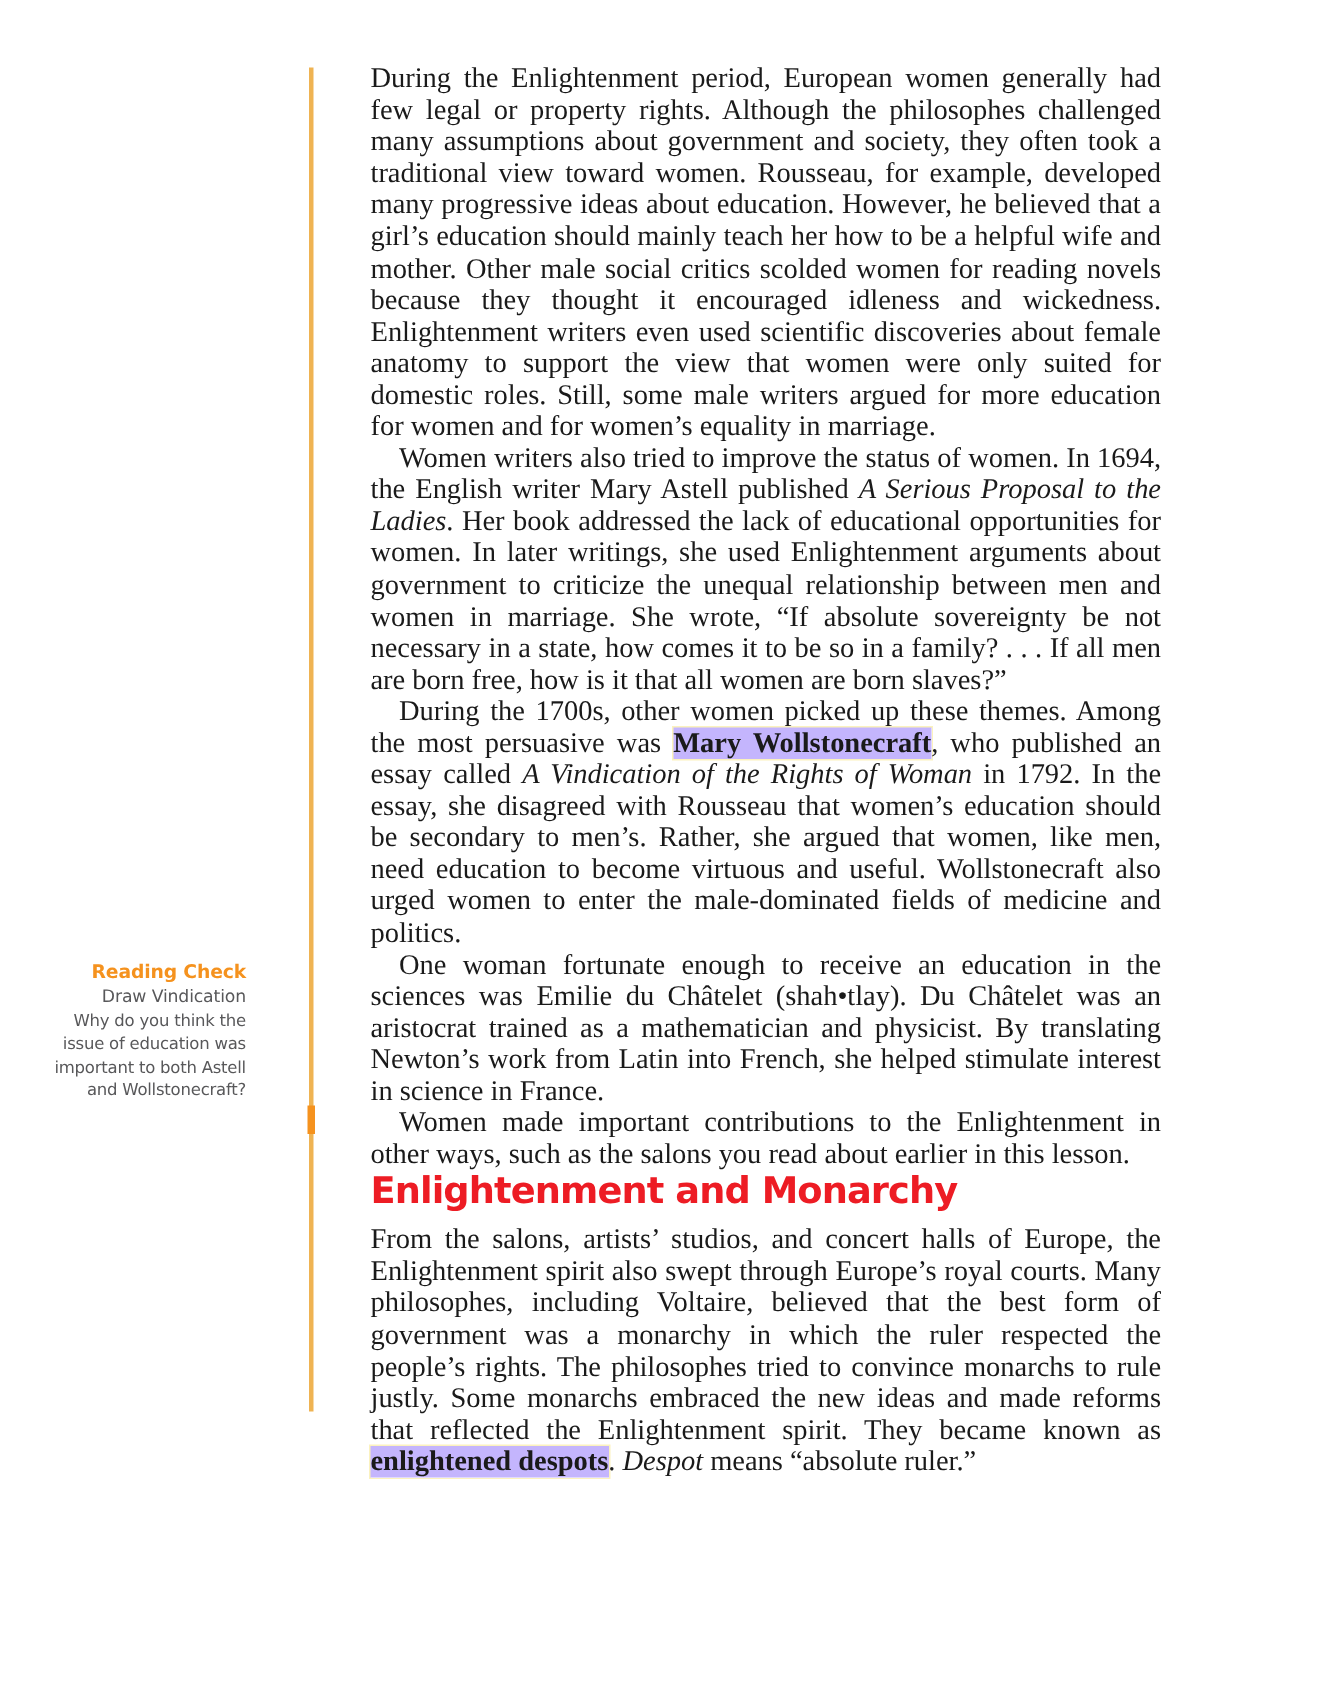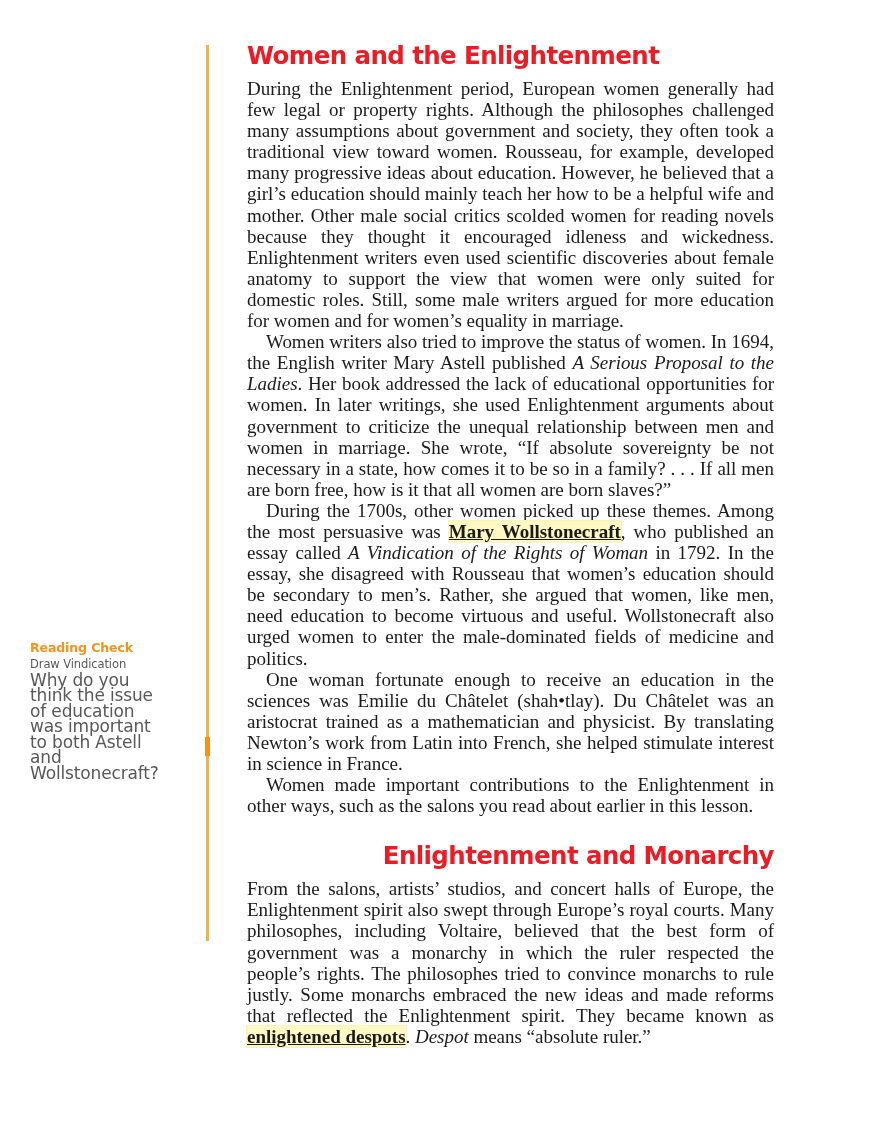--- a/index.html
+++ b/index.html
@@ -15,40 +15,40 @@
     overflow: hidden;
     font-family: "Liberation Serif", "DejaVu Serif", serif;
   }
 
   
   .margin-col {
     position: absolute;
     left: 30px;
     top: 640px;
     width: 134px;
-    text-align: left;
+    text-align: right;
     font-family: "DejaVu Sans", "Liberation Sans", sans-serif;
   }
   .rc-title {
     color: #F5921E;
     font-weight: bold;
     font-size: 12.5px;
     line-height: 16px;
     letter-spacing: -0.1px;
     margin-bottom: 1px;
   }
   .rc-subtitle {
     color: #58585a;
     font-size: 11.5px;
     line-height: 15.5px;
     letter-spacing: -0.1px;
   }
   .rc-question {
     color: #58585a;
-    font-size: 17px;
+    font-size: 11px;
     line-height: 15.5px;
     letter-spacing: -0.15px;
   }
 
   
   .rule {
     position: absolute;
     left: 206px;
     top: 45px;
     width: 2.6px;
@@ -74,42 +74,39 @@
   h2.section-head {
     color: #ED1C24;
     font-family: "DejaVu Sans", "Liberation Sans", sans-serif;
     font-weight: bold;
     font-size: 24.5px;
     line-height: 28px;
     letter-spacing: -0.6px;
     margin: 0 0 8px 0;
   }
   h2.section-head.second {
-    margin-top: 26px;
-    text-align: right;
   }
   p.body {
     margin: 0;
     color: #1a1a1a;
     font-size: 19px;
     line-height: 21.1px;
     text-align: justify;
     text-justify: inter-word;
     -webkit-hyphens: none;
     hyphens: none;
     letter-spacing: -0.02px;
   }
   p.body + p.body {
     text-indent: 19px;
   }
   .term {
     font-weight: bold;
-    background: #fef9c3;
+    background: #c4b5fd;
     box-shadow: 0 0 0 1px #FBF2BE;
-    text-decoration: underline;
   }
   .ital {
     font-style: italic;
   }
 </style>
 </head>
 <body>
 
 <div class="page">
 
@@ -117,21 +114,20 @@
   <div class="rule-tick"></div>
 
   <div class="margin-col">
     <div class="rc-title">Reading Check</div>
     <div class="rc-subtitle">Draw Vindication</div>
     <div class="rc-question">Why do you think the issue of education was important to both Astell and Wollstonecraft?</div>
   </div>
 
   <div class="content">
     <div id="sections-host">
-        <h2 class="section-head">Women and the Enlightenment</h2>
         <p class="body"><span>During the Enlightenment period, European women generally had few legal or property rights. Although the philosophes challenged many assumptions about government and society, they often took a traditional view toward women. Rousseau, for example, developed many progressive ideas about education. However, he believed that a girl’s education should mainly teach her how to be a helpful wife and mother. Other male social critics scolded women for reading novels because they thought it encouraged idleness and wickedness. Enlightenment writers even used scientific discoveries about female anatomy to support the view that women were only suited for domestic roles. Still, some male writers argued for more education for women and for women’s equality in marriage.</span></p>
         <p class="body"><span>Women writers also tried to improve the status of women. In 1694, the English writer Mary Astell published </span><span class="ital">A Serious Proposal to the Ladies</span><span>. Her book addressed the lack of educational opportunities for women. In later writings, she used Enlightenment arguments about government to criticize the unequal relationship between men and women in marriage. She wrote, “If absolute sovereignty be not necessary in a state, how comes it to be so in a family? . . . If all men are born free, how is it that all women are born slaves?”</span></p>
         <p class="body"><span>During the 1700s, other women picked up these themes. Among the most persuasive was </span><span class="term">Mary Wollstonecraft</span><span>, who published an essay called </span><span class="ital">A Vindication of the Rights of Woman</span><span> in 1792. In the essay, she disagreed with Rousseau that women’s education should be secondary to men’s. Rather, she argued that women, like men, need education to become virtuous and useful. Wollstonecraft also urged women to enter the male-dominated fields of medicine and politics.</span></p>
         <p class="body"><span>One woman fortunate enough to receive an education in the sciences was Emilie du Châtelet (shah•tlay). Du Châtelet was an aristocrat trained as a mathematician and physicist. By translating Newton’s work from Latin into French, she helped stimulate interest in science in France.</span></p>
         <p class="body"><span>Women made important contributions to the Enlightenment in other ways, such as the salons you read about earlier in this lesson.</span></p>
         <h2 class="section-head second">Enlightenment and Monarchy</h2>
         <p class="body"><span>From the salons, artists’ studios, and concert halls of Europe, the Enlightenment spirit also swept through Europe’s royal courts. Many philosophes, including Voltaire, believed that the best form of government was a monarchy in which the ruler respected the people’s rights. The philosophes tried to convince monarchs to rule justly. Some monarchs embraced the new ideas and made reforms that reflected the Enlightenment spirit. They became known as </span><span class="term">enlightened despots</span><span>. </span><span class="ital">Despot</span><span> means “absolute ruler.”</span></p>
       </div>
   </div>
 

